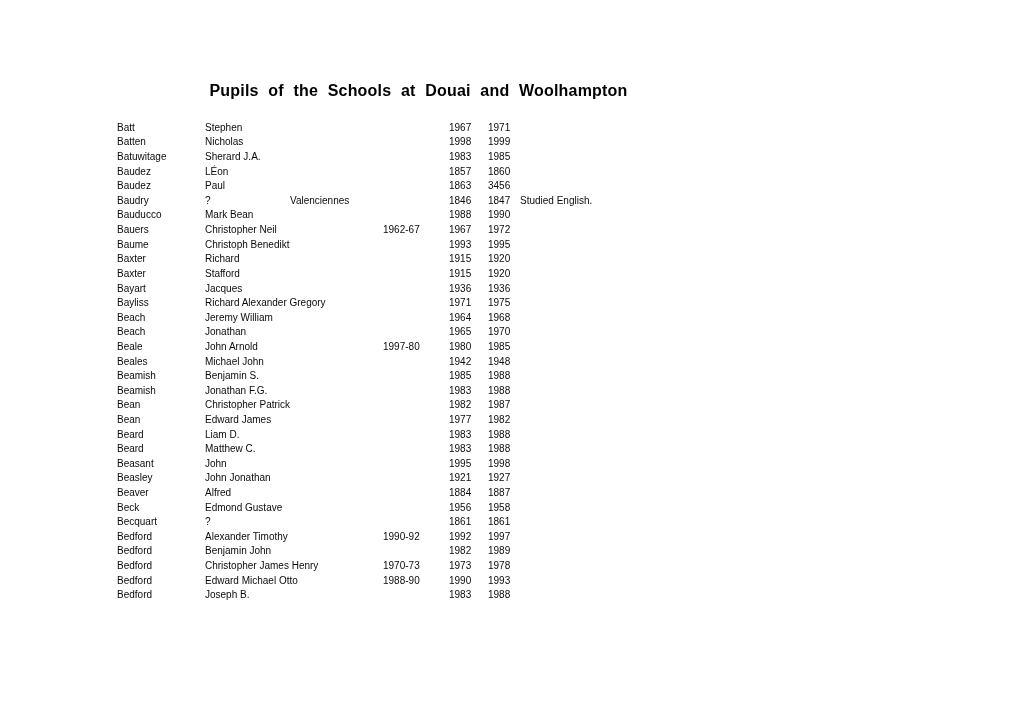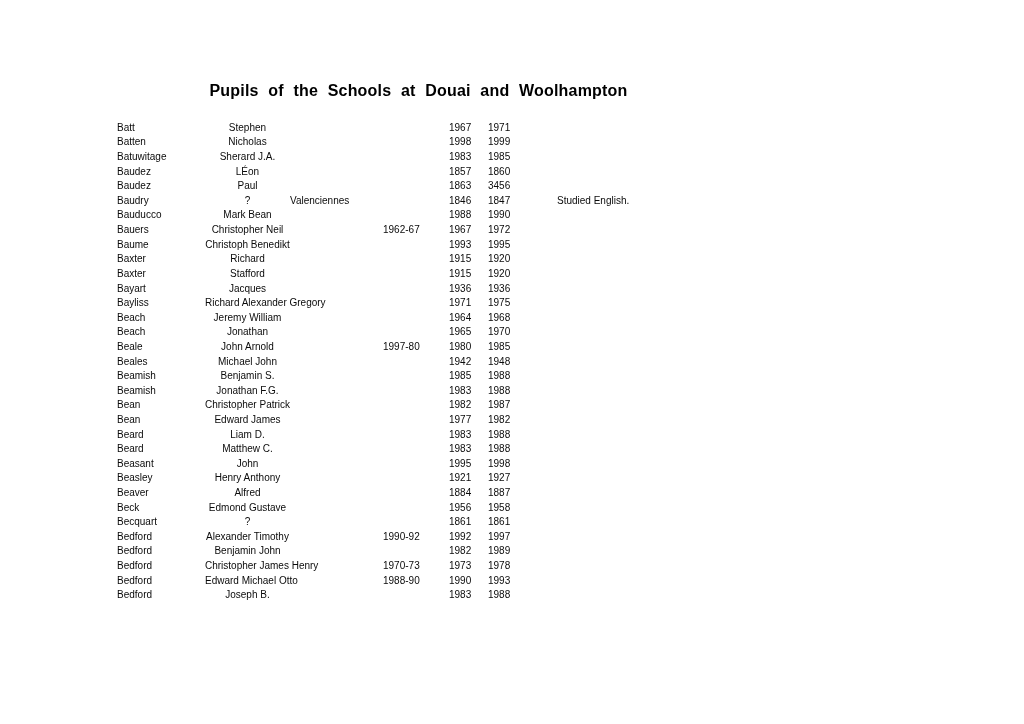--- a/index.html
+++ b/index.html
@@ -36,26 +36,26 @@
   }
   .row {
     display: flex;
     height: 14.62px;
     align-items: center;
     font-size: 10px;
     white-space: nowrap;
   }
   .cell { display: block; overflow: visible; }
   .c0 { width: 88px; }   
-  .c1 { width: 85px; text-align: center; }   
+  .c1 { width: 85px; }   
   .c2 { width: 93px; }   
   .c3 { width: 48px; }   
   .c4 { width: 39px; margin-left: 18px; }   
   .c5 { width: 32px; }   
-  .c6 { width: 400px; margin-left: 37px; }  
+  .c6 { width: 400px; }  
 </style>
 </head>
 <body>
 
 <div class="page">
   <div class="page-title">Pupils of the Schools at Douai and Woolhampton</div>
 
   <div class="pupils-table">
     <div>
         <div class="row">
@@ -269,21 +269,21 @@
           <span class="cell c0">Beasant</span>
           <span class="cell c1">John</span>
           <span class="cell c2"></span>
           <span class="cell c3"></span>
           <span class="cell c4">1995</span>
           <span class="cell c5">1998</span>
           <span class="cell c6"></span>
         </div>
         <div class="row">
           <span class="cell c0">Beasley</span>
-          <span class="cell c1">Henry Anthony</span>
+          <span class="cell c1">John Jonathan</span>
           <span class="cell c2"></span>
           <span class="cell c3"></span>
           <span class="cell c4">1921</span>
           <span class="cell c5">1927</span>
           <span class="cell c6"></span>
         </div>
         <div class="row">
           <span class="cell c0">Beaver</span>
           <span class="cell c1">Alfred</span>
           <span class="cell c2"></span>

